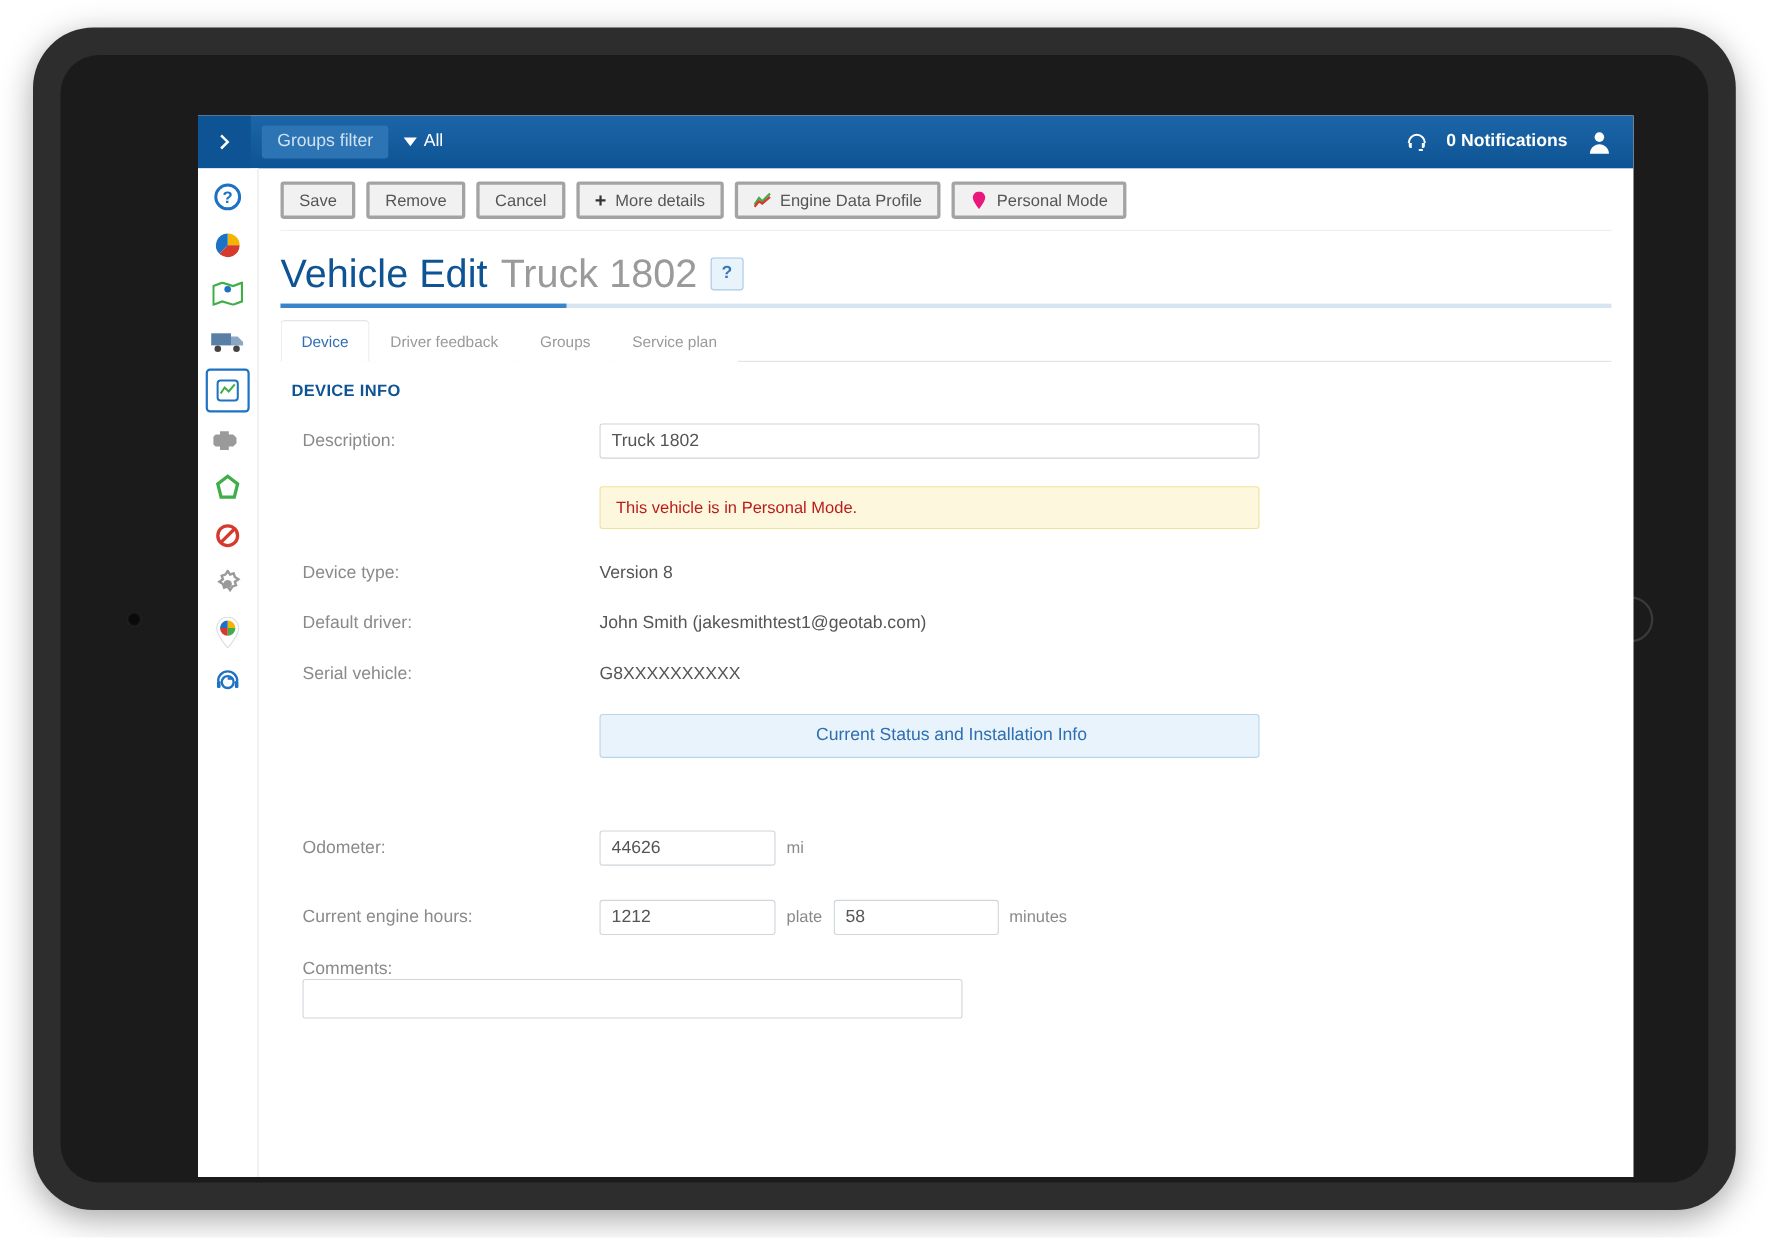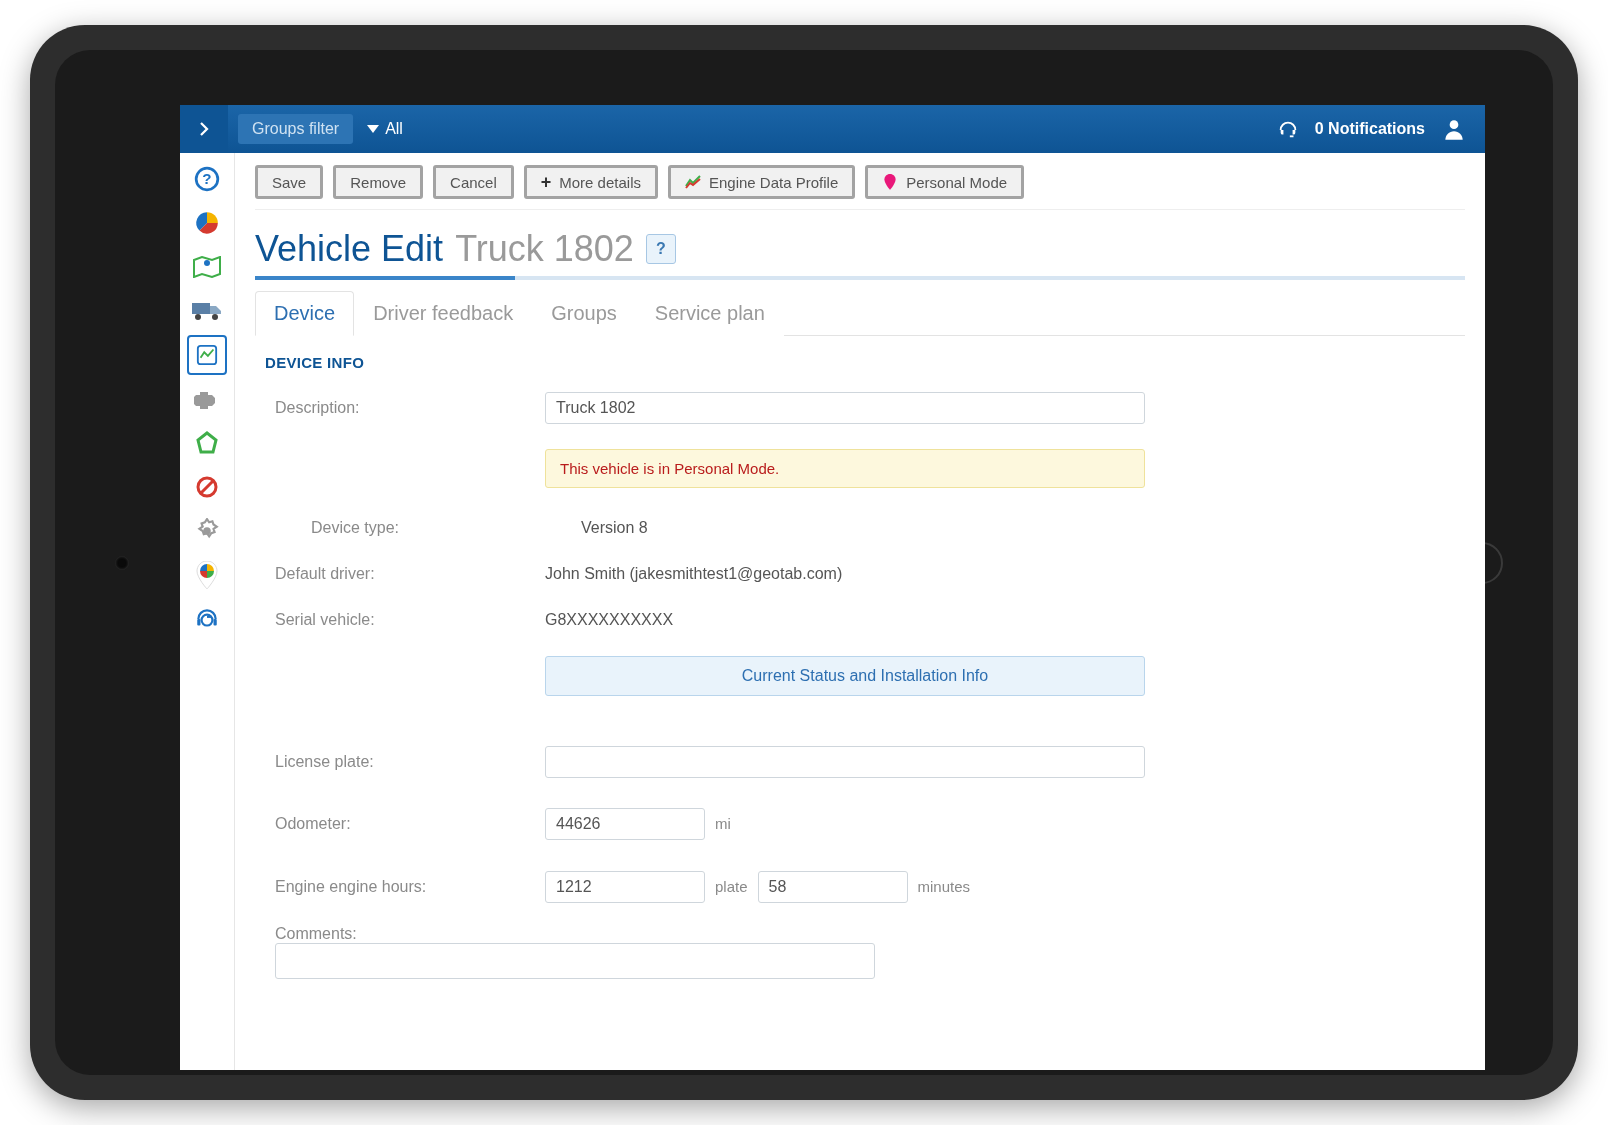--- a/index.html
+++ b/index.html
@@ -52,21 +52,21 @@
   
   .title-row { padding:18px 0 6px 0; display:flex; align-items:center; gap:12px; }
   .title-main { font-size:36px; color:#0e5494; font-weight:400; }
   .title-sub { font-size:36px; color:#9a9a9a; font-weight:400; }
   .helpq { width:30px; height:30px; border:1px solid #a7c7e4; background:#e9f3fb; color:#3a78b2; display:flex; align-items:center; justify-content:center; font-weight:700; border-radius:3px; cursor:pointer; }
   .title-underline { height:4px; background:#d7e5f2; position:relative; margin-bottom:10px; }
   .title-underline .prog { position:absolute; left:0; top:0; height:4px; width:260px; background:#3a85c9; }
 
   
   .tabs { display:flex; border-bottom:1px solid #e3e3e3; }
-  .tab { padding:10px 18px; color:#9a9a9a; font-size:20px; cursor:pointer; border:1px solid transparent; border-bottom:none; position:relative; top:1px; background:#fff;}
+  .tab { padding:10px 18px; color:#9a9a9a; font-size:14px; cursor:pointer; border:1px solid transparent; border-bottom:none; position:relative; top:1px; background:#fff;}
   .tab.active { color:#2d6fb1; border:1px solid #e3e3e3; border-bottom:1px solid #fff; border-radius:4px 4px 0 0; }
 
   
   .section-title { color:#0e5494; font-weight:700; letter-spacing:.3px; font-size:15px; padding:18px 0 14px 10px; }
   .form { padding-left:20px; }
   .row { display:flex; align-items:center; min-height:46px; }
   .lbl { width:270px; color:#8a8a8a; font-size:16px; }
   .val { color:#555; font-size:16px; }
   .tinput, .tarea { border:1px solid #cfd6dc; border-radius:3px; padding:6px 10px; font-size:16px; color:#555; background:#fff; }
   .tinput.wide { width:600px; }
@@ -252,21 +252,21 @@
               <div class="row">
                 <div class="lbl">Description:</div>
                 <input class="tinput wide" value="Truck 1802" style="">
               </div>
 
               <div class="row" style="margin-top:14px;">
                 <div class="lbl"></div>
                 <div class="info-banner">This vehicle is in Personal Mode.</div>
               </div>
 
-              <div class="row" style="margin-top:14px;margin-left:36px;">
+              <div class="row" style="margin-top:14px;">
                 <div class="lbl">Device type:</div>
                 <div class="val">Version 8</div>
               </div>
 
               <div class="row">
                 <div class="lbl">Default driver:</div>
                 <div class="val">John Smith (jakesmithtest1@geotab.com)</div>
               </div>
 
               <div class="row">
@@ -276,33 +276,29 @@
 
               <div class="row" style="margin-top:10px;">
                 <div class="lbl"></div>
                 <div class="status-btn">
                     <span>Current Status and Installation Info</span>
                   </div>
               </div>
 
               <div class="spacer"></div>
 
-              <div class="row">
-                <div class="lbl">License plate:</div>
-                <input class="tinput wide" value="" style="">
-              </div>
 
               <div class="row" style="margin-top:14px;">
                 <div class="lbl">Odometer:</div>
                 <input class="tinput sm" value="44626" style="">
                 <span class="unit">mi</span>
               </div>
 
               <div class="row" style="margin-top:14px;">
-                <div class="lbl">Engine engine hours:</div>
+                <div class="lbl">Current engine hours:</div>
                 <input class="tinput sm" value="1212" style="">
                 <span class="unit">plate</span>
                 <input class="tinput sm2" value="58" style="">
                 <span class="unit">minutes</span>
               </div>
 
               <div class="row" style="margin-top:14px; align-items:flex-start;flex-direction:column;">
                 <div class="lbl">Comments:</div>
                 <textarea class="tarea" style=""></textarea>
               </div>

